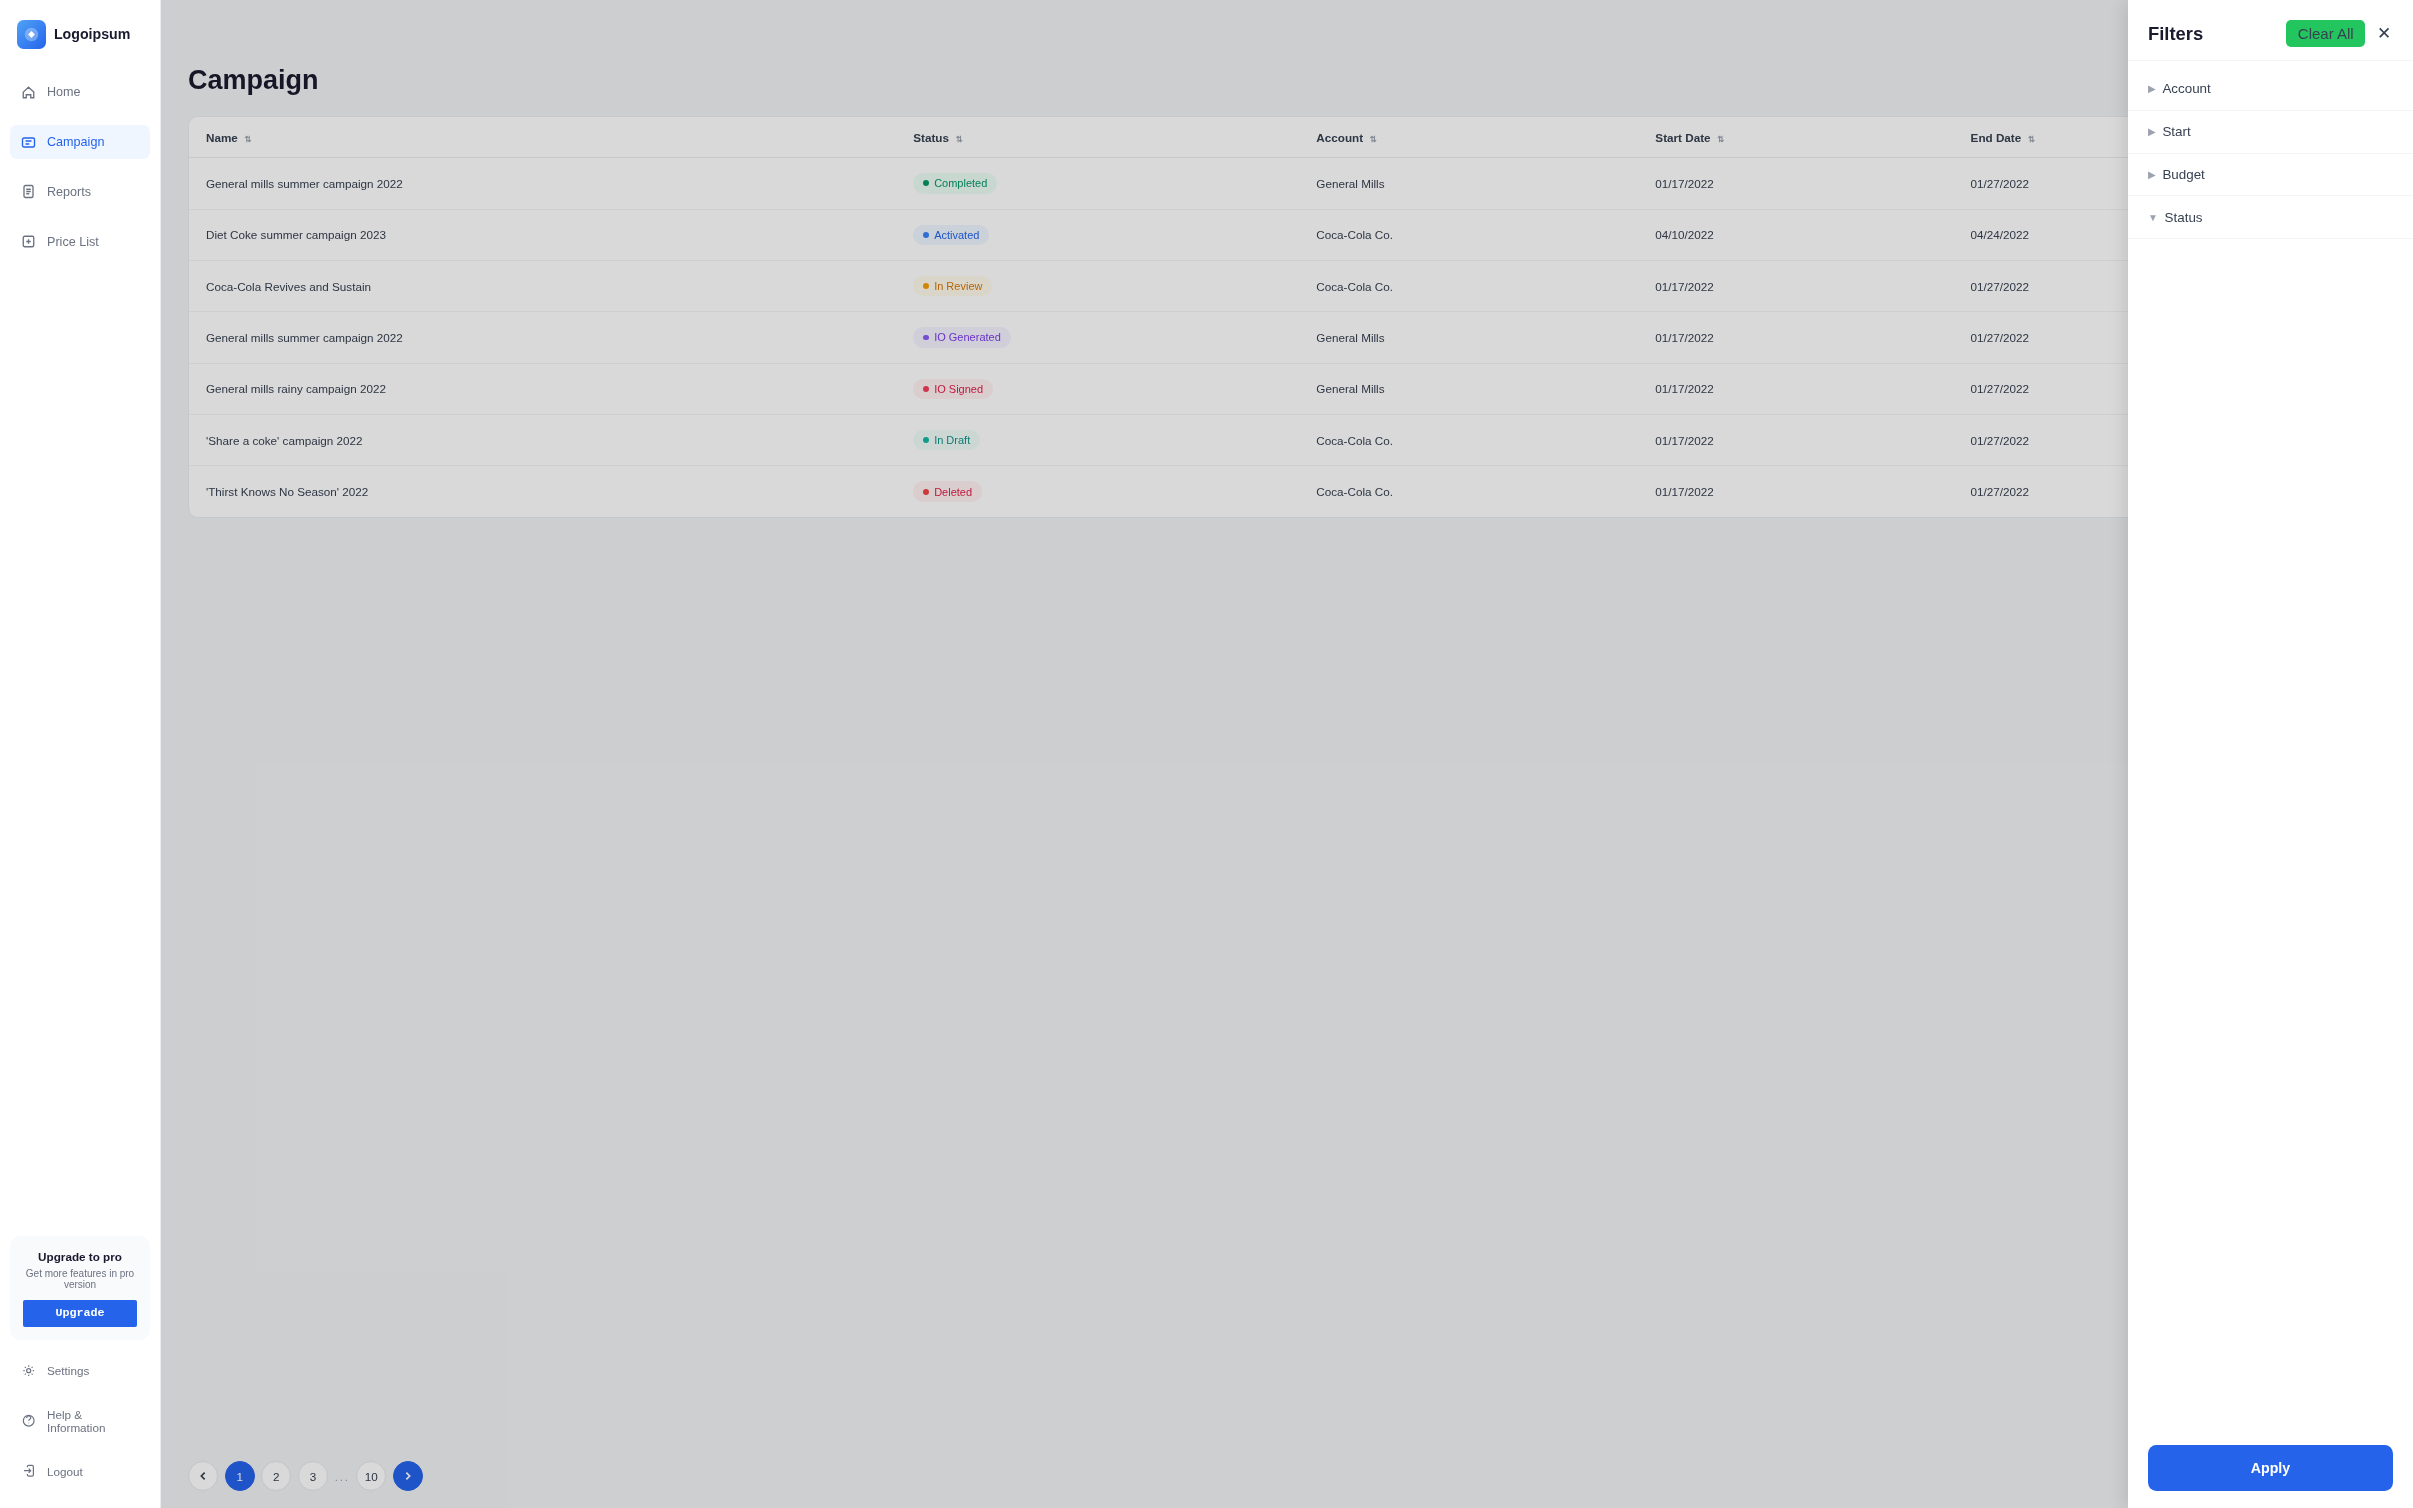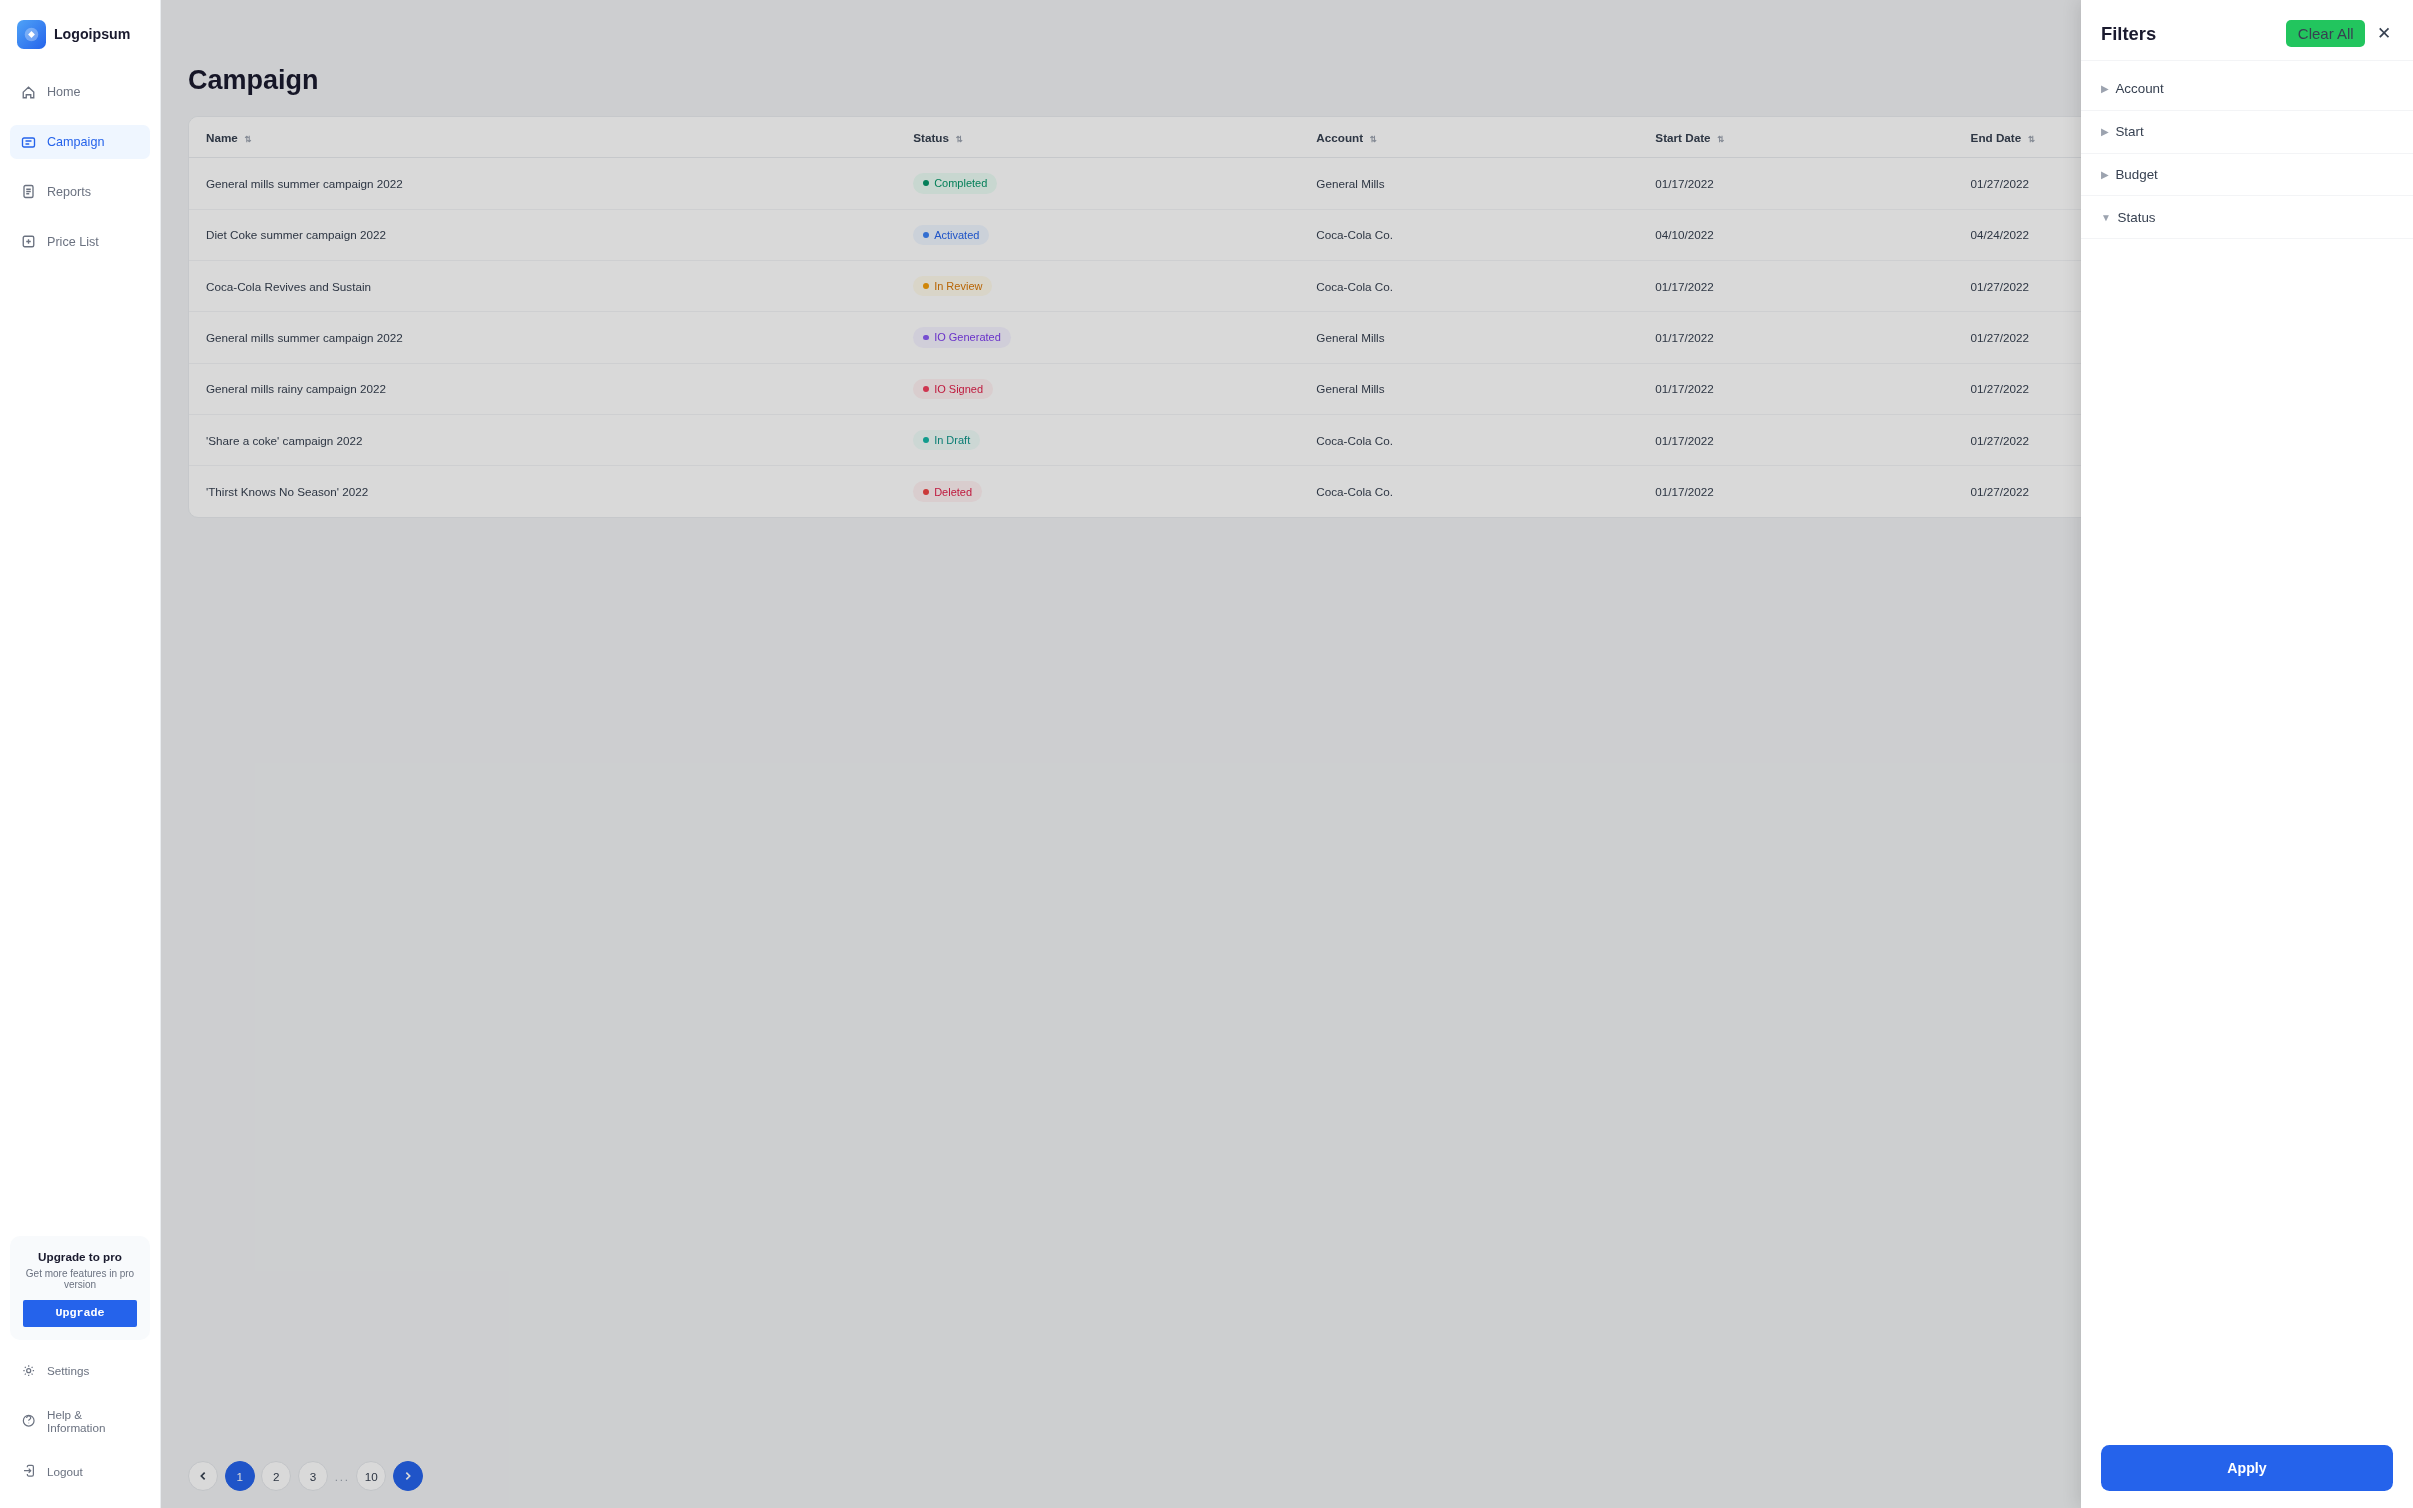--- a/index.html
+++ b/index.html
@@ -152,21 +152,21 @@
     
     .overlay {
       position: absolute; top: 0; left: 0; right: 0; bottom: 0;
       background: rgba(0,0,0,0.15);
       z-index: 10;
     }
 
     .filter-panel {
       position: fixed;
       top: 0; right: 0; bottom: 0;
-      width: 332px;
+      width: 285px;
       background: #fff;
       z-index: 20;
       display: flex;
       flex-direction: column;
       box-shadow: -3.4px 0 17px rgba(0,0,0,0.12);
     }
 
     .filter-header {
       display: flex; align-items: center; justify-content: space-between;
       padding: 20px 20px 13.4px;
@@ -367,21 +367,21 @@
           <span class="status-dot"></span>
           Completed
         </span>
       </td>
       <td>General Mills</td>
       <td>01/17/2022</td>
       <td>01/27/2022</td>
       <td style="color:#9ca3af;">T</td>
     </tr>
             <tr>
-      <td>Diet Coke summer campaign 2022</td>
+      <td>Diet Coke summer campaign 2023</td>
       <td>
         <span class="status-badge status-activated">
           <span class="status-dot"></span>
           Activated
         </span>
       </td>
       <td>Coca-Cola Co.</td>
       <td>04/10/2022</td>
       <td>04/24/2022</td>
       <td style="color:#9ca3af;">T</td>

